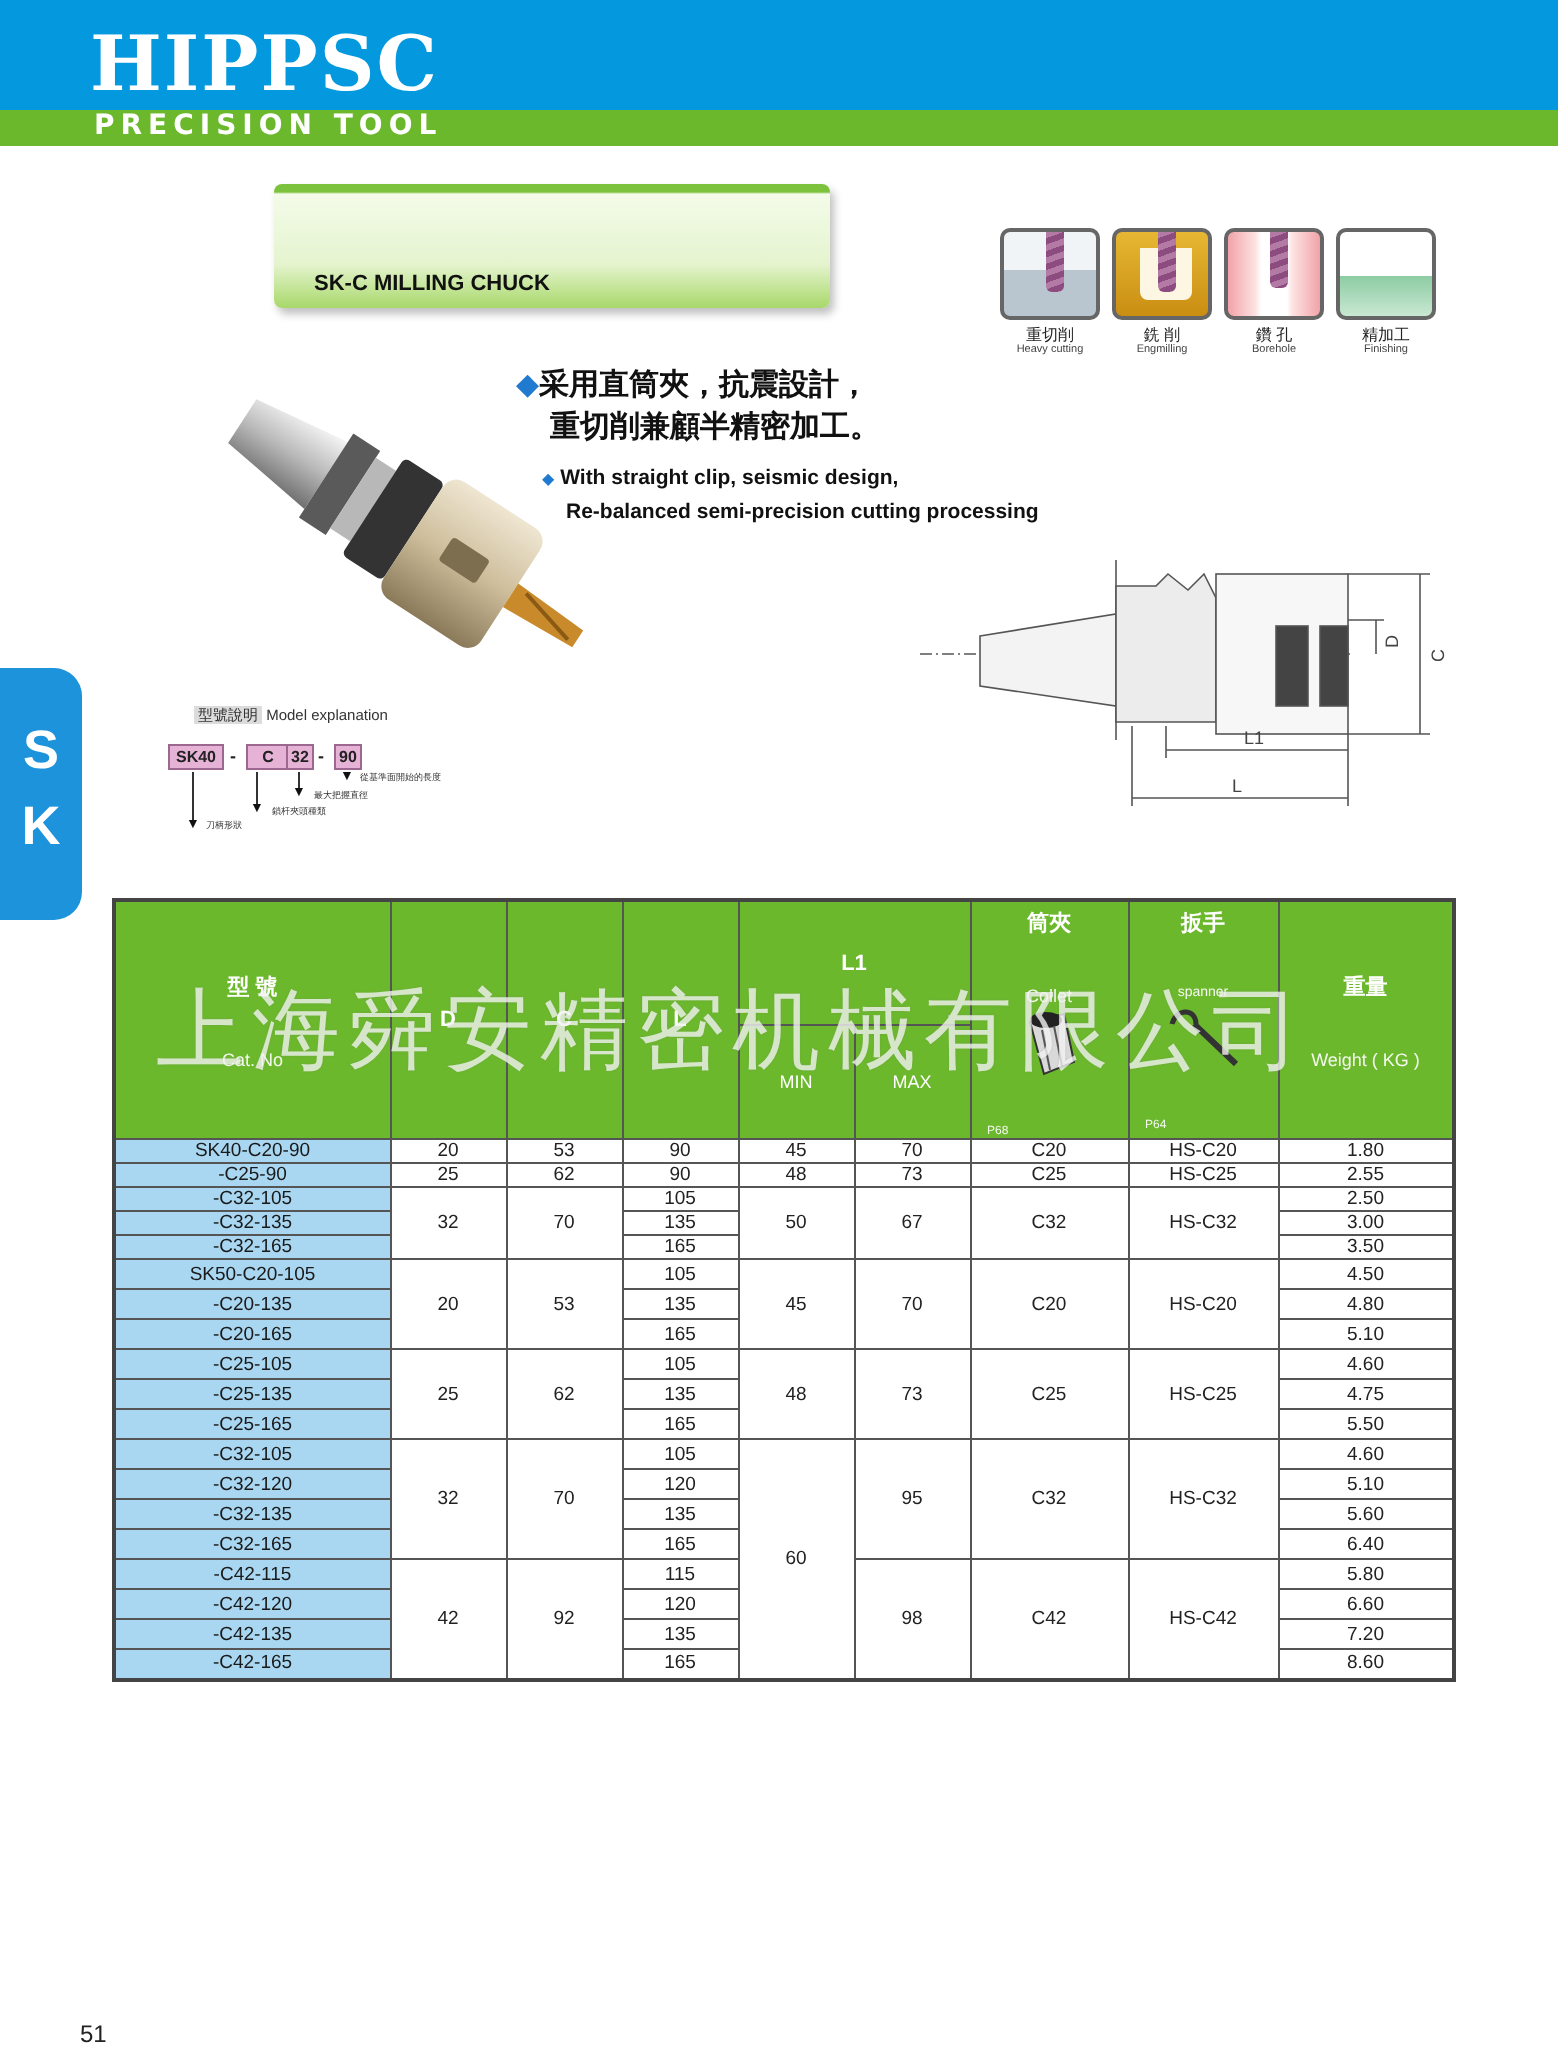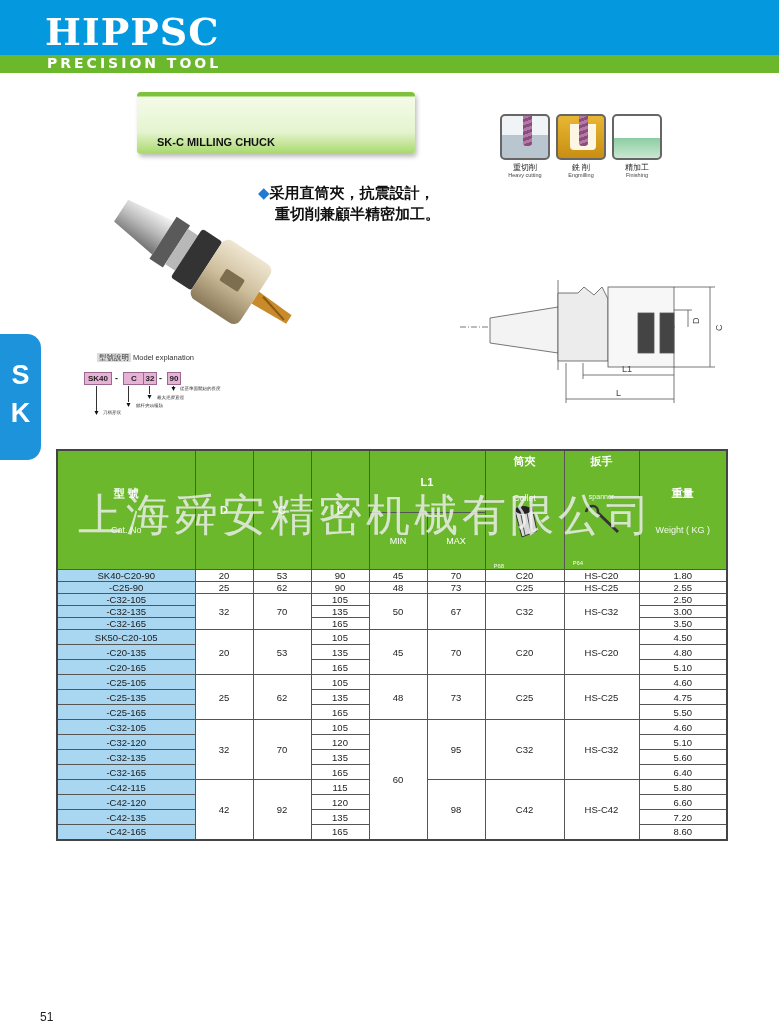--- a/index.html
+++ b/index.html
@@ -87,20 +87,27 @@
     <div class="app-cn">重切削</div>
     <div class="app-en">Heavy cutting</div>
   </div>
   <div class="app">
     <div class="app-box" style="background:linear-gradient(180deg,#e7b733,#c98e12);">
       <div style="position:absolute;left:12px;top:8px;width:26px;height:26px;background:#fdf6e2;border-radius:0 0 4px 4px;"></div>
       <div class="tool-bit"></div>
     </div>
     <div class="app-cn">銑 削</div>
     <div class="app-en">Engmilling</div>
+  </div>
+  <div class="app">
+    <div class="app-box" style="background:linear-gradient(90deg,#f1a3a8 0,#fde2e2 30%,#fff 36% 64%,#fde2e2 70%,#f1a3a8 100%);">
+      <div class="tool-bit" style="height:28px;"></div>
+    </div>
+    <div class="app-cn">鑽 孔</div>
+    <div class="app-en">Borehole</div>
   </div>
   <div class="app">
     <div class="app-box" style="background:linear-gradient(180deg,#ffffff 0 52%,#8ccca2 52%,#c9e8d2 100%);"></div>
     <div class="app-cn">精加工</div>
     <div class="app-en">Finishing</div>
   </div>
 </div>
 
 <svg class="photo" viewBox="0 0 215 150">
   <defs>
@@ -125,20 +132,22 @@
     <polygon points="160,68 200,70 200,80 160,82" fill="#c98a2c"></polygon>
     <line x1="166" y1="70" x2="196" y2="78" stroke="#8a5a14" stroke-width="2"></line>
   </g>
 </svg>
 
 <div class="feat-cn">
   <div><span class="diamond">◆</span><span>采用直筒夾，抗震設計，</span></div>
   <div style="padding-left:17px;">重切削兼顧半精密加工。</div>
 </div>
 <div class="feat-en">
+  <div><span class="diamond" style="font-size:8px;">◆</span> <span>With straight clip, seismic design,</span></div>
+  <div style="padding-left:12px;">Re-balanced semi-precision cutting processing</div>
 </div>
 
 <svg class="drawing" viewBox="0 0 270 135">
   <g stroke="#555" stroke-width="0.8" fill="none">
     <line x1="0" y1="52" x2="215" y2="52" stroke-dasharray="6 2 1 2"></line>
     <line x1="98" y1="5" x2="98" y2="95"></line>
     <polygon points="30,43 98,32 98,78 30,68" fill="#f3f3f3"></polygon>
     <polygon points="98,18 118,18 124,12 134,20 142,12 148,24 148,86 98,86" fill="#ececec"></polygon>
     <rect x="148" y="12" width="66" height="80" fill="#f7f7f7"></rect>
     <rect x="178" y="38" width="16" height="40" fill="#444"></rect>

